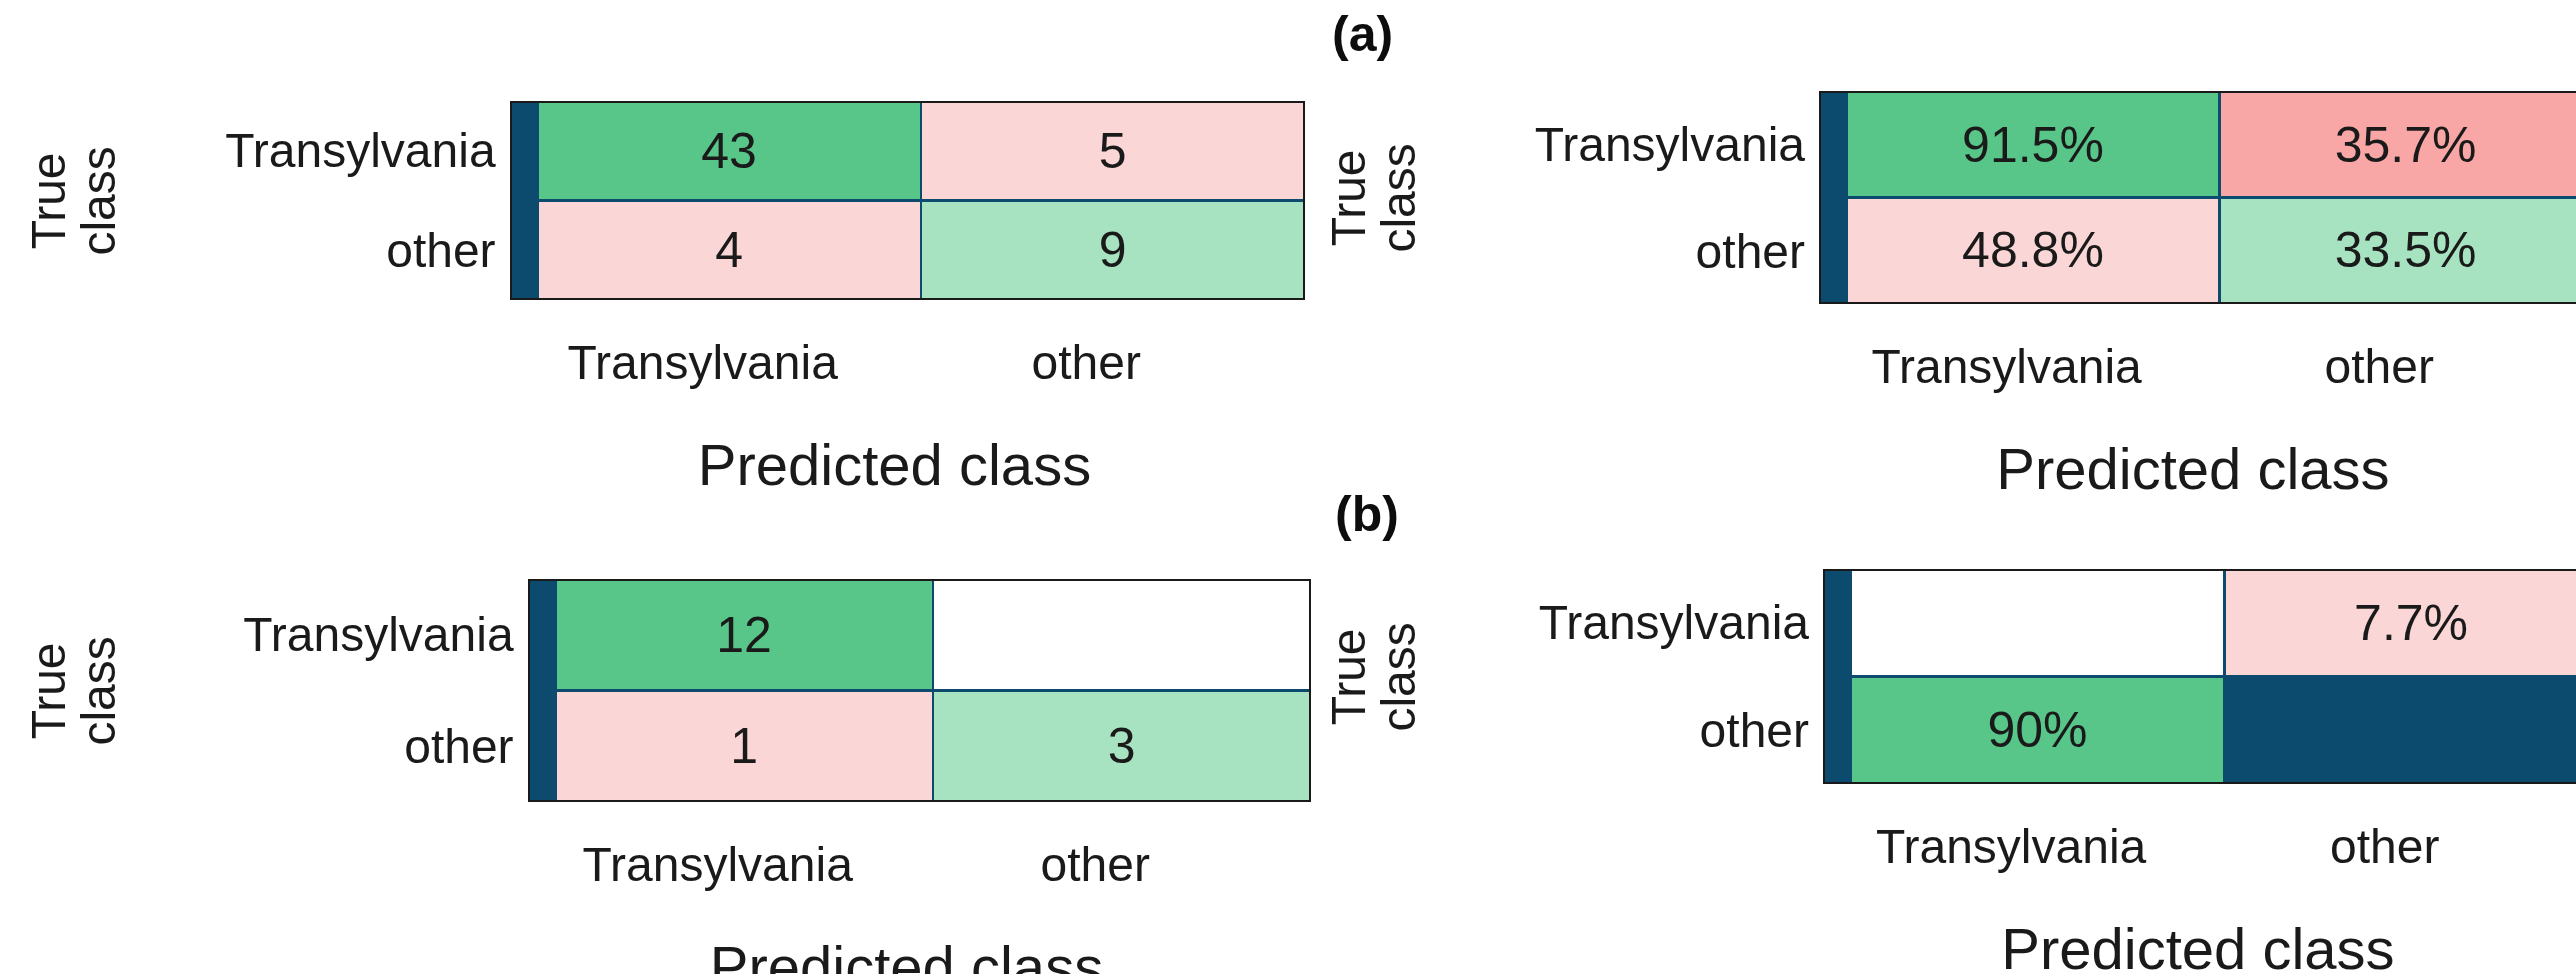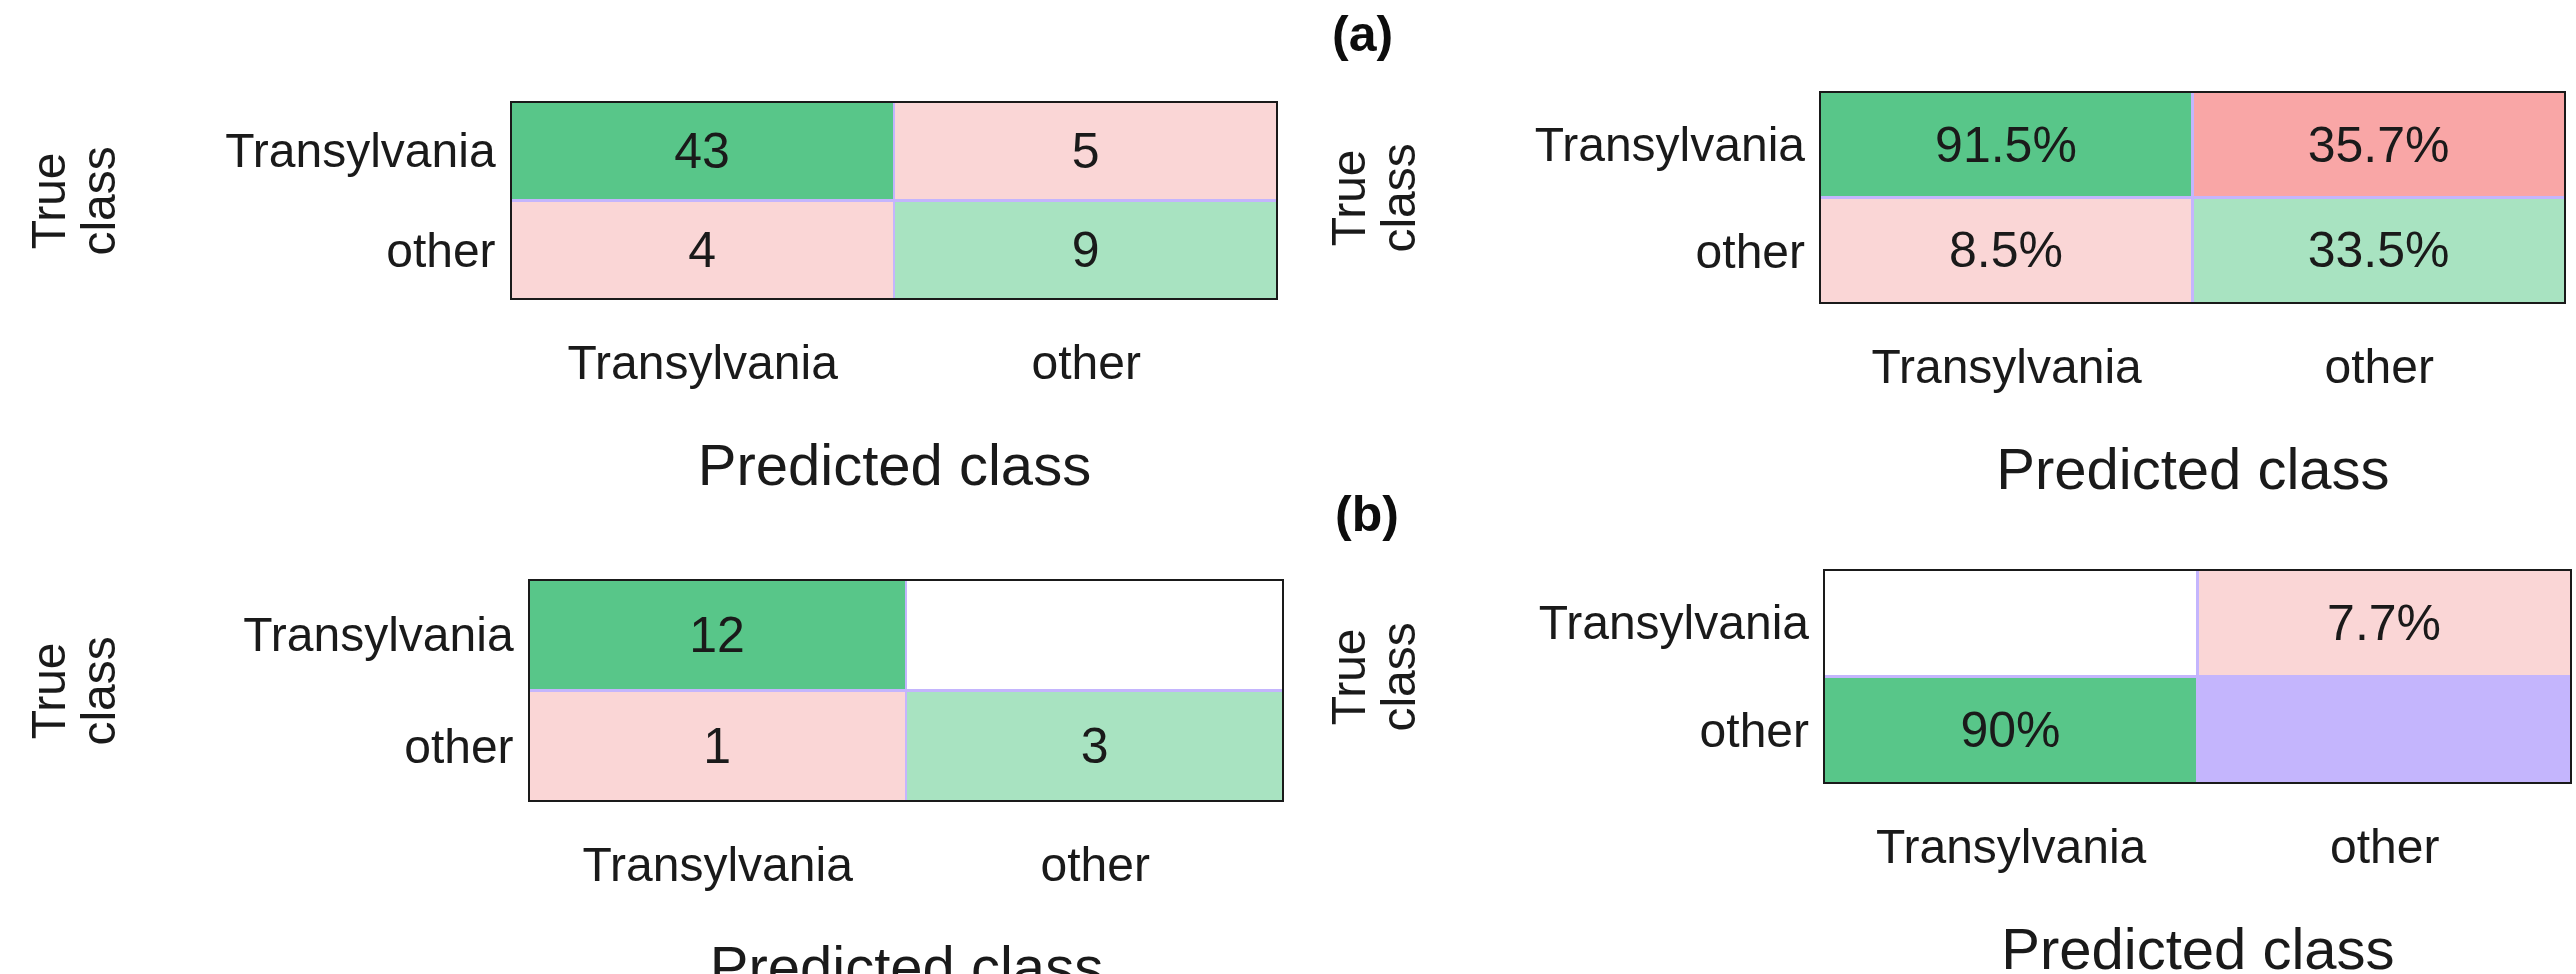--- a/index.html
+++ b/index.html
@@ -33,23 +33,24 @@
   .rowlabs { width: var(--rlw); display: flex; flex-direction: column; }
   .rowlab  { flex: 1; display: flex; align-items: center; justify-content: flex-end;
              padding-right: 14px; font-size: 48px; }
 
   .main { display: flex; flex-direction: column; }
   .grid {
     display: grid;
     grid-template-columns: var(--cw) var(--cw);
     grid-auto-rows: var(--ch);
     gap: 2.6px;
-    background: #c4b5fd;
+    background: #0c4a6e;
     border: 2.6px solid #1a1a1a;
     width: max-content;
+    padding-left: 27px;
   }
   .cell {
     background: #ffffff;
     display: flex; align-items: center; justify-content: center;
     font-size: 50px;
   }
   .collabs {
     display: grid;
     grid-template-columns: var(--cw) var(--cw);
     gap: 2.6px; margin-left: 2.6px;
@@ -113,21 +114,21 @@
     </div>
     <div class="rowlabs">
       <div class="rowlab">Transylvania</div>
       <div class="rowlab">other</div>
     </div>
   </div>
   <div class="main">
     <div class="grid">
       <div class="cell" style="background: rgb(88, 198, 137);">91.5%</div>
       <div class="cell" style="background: rgb(249, 166, 166);">35.7%</div>
-      <div class="cell" style="background: rgb(250, 214, 214);">8.5%</div>
+      <div class="cell" style="background: rgb(250, 214, 214);">48.8%</div>
       <div class="cell" style="background: rgb(168, 227, 193);">33.5%</div>
     </div>
     <div class="collabs">
       <div class="collab">Transylvania</div>
       <div class="collab">other</div>
     </div>
     <div class="xlabel">Predicted class</div>
   </div>
 </div>
 

